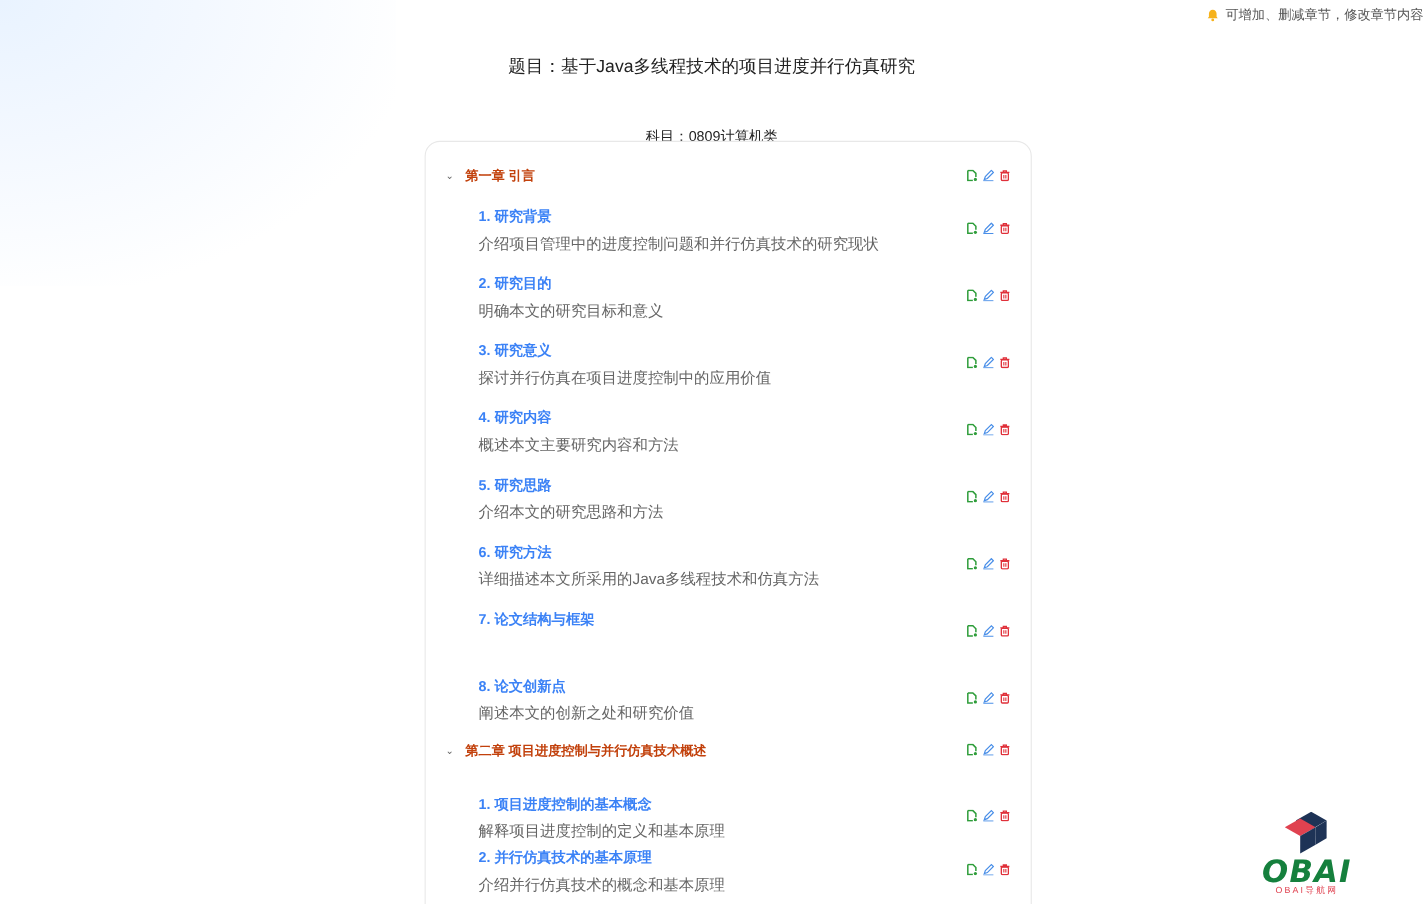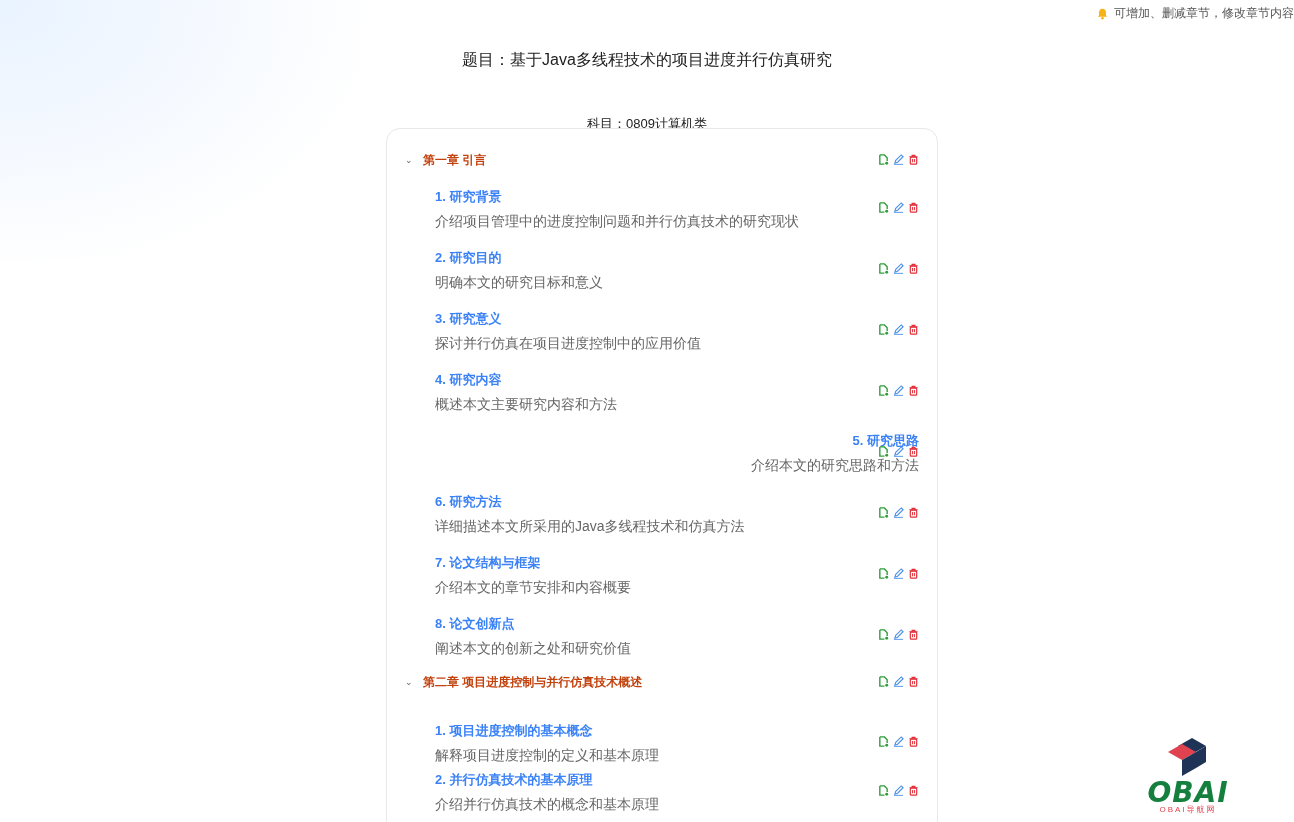--- a/index.html
+++ b/index.html
@@ -200,21 +200,21 @@
     </span>
     <span class="icon-btn">
       <svg viewBox="0 0 12 12">
             <path d="M1.5 3h9M4.5 3V1.5h3V3" fill="none" stroke="#e0303a" stroke-width="1.3"></path>
             <rect x="2.5" y="3.5" width="7" height="7.5" rx="1" fill="none" stroke="#e0303a" stroke-width="1.3"></rect>
             <path d="M5 5.5v3.5M7 5.5v3.5" stroke="#e0303a" stroke-width="1.1"></path>
           </svg>
     </span>
       </span>
     </div>
-    <div class="section" style="top: 302px; text-align: right;">
+    <div class="section" style="top: 302px;">
       <div class="sec-title">5. 研究思路</div>
         <div class="sec-desc">介绍本文的研究思路和方法</div>
         <span class="actions" style="top:15px;">
     <span class="icon-btn">
       <svg viewBox="0 0 12 12">
             <path d="M2 1h5l3 3v3.5" fill="none" stroke="#2e9d3a" stroke-width="1.5"></path>
             <path d="M2 1v10h5" fill="none" stroke="#2e9d3a" stroke-width="1.5"></path>
             <circle cx="9.5" cy="10" r="1.6" fill="#2e9d3a"></circle>
           </svg>
     </span>
@@ -254,21 +254,20 @@
       <svg viewBox="0 0 12 12">
             <path d="M1.5 3h9M4.5 3V1.5h3V3" fill="none" stroke="#e0303a" stroke-width="1.3"></path>
             <rect x="2.5" y="3.5" width="7" height="7.5" rx="1" fill="none" stroke="#e0303a" stroke-width="1.3"></rect>
             <path d="M5 5.5v3.5M7 5.5v3.5" stroke="#e0303a" stroke-width="1.1"></path>
           </svg>
     </span>
       </span>
     </div>
     <div class="section" style="top: 424px;">
       <div class="sec-title">7. 论文结构与框架</div>
-        <div class="sec-desc">介绍本文的章节安排和内容概要</div>
         <span class="actions" style="top:15px;">
     <span class="icon-btn">
       <svg viewBox="0 0 12 12">
             <path d="M2 1h5l3 3v3.5" fill="none" stroke="#2e9d3a" stroke-width="1.5"></path>
             <path d="M2 1v10h5" fill="none" stroke="#2e9d3a" stroke-width="1.5"></path>
             <circle cx="9.5" cy="10" r="1.6" fill="#2e9d3a"></circle>
           </svg>
     </span>
     <span class="icon-btn">
       <svg viewBox="0 0 12 12">

